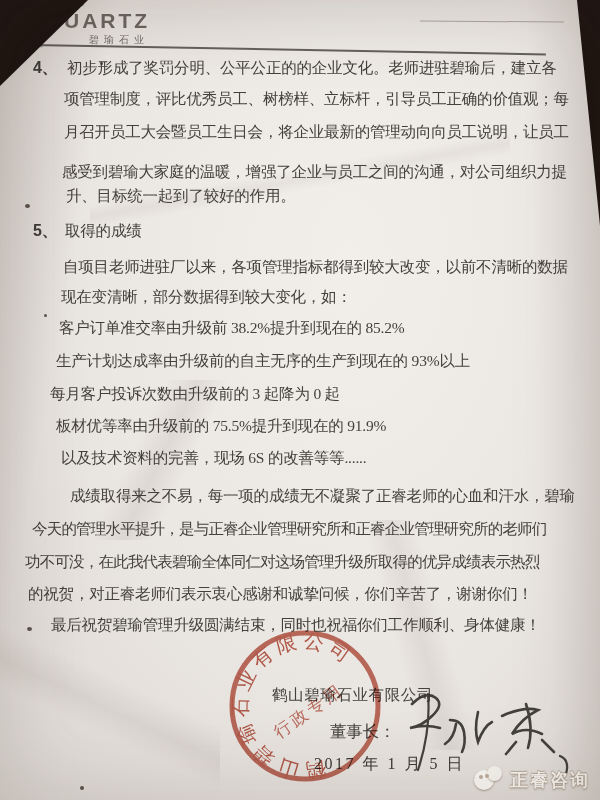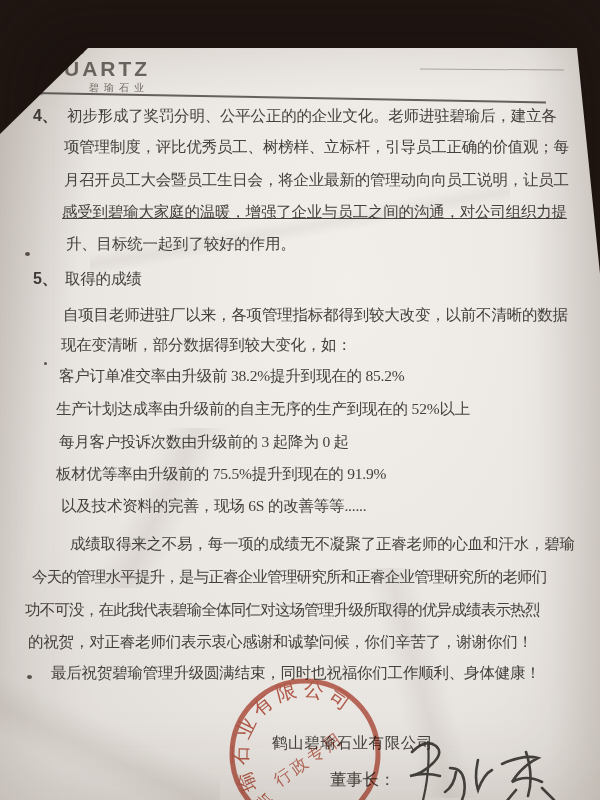--- a/index.html
+++ b/index.html
@@ -6,21 +6,20 @@
   .stage{position:relative;width:600px;height:800px;background:#1c1310;overflow:hidden;
          font-family:"Liberation Serif",serif;}
   
   .paper{position:absolute;inset:0;
     clip-path:polygon(88px 0,577px 0,600px 226px,600px 800px,0 800px,0 86px);
     background:
       linear-gradient(100deg, rgba(168,158,150,.40) 0%, rgba(255,255,255,0) 16%),
       linear-gradient(268deg, rgba(170,160,152,.28) 0%, rgba(255,255,255,0) 12%),
       linear-gradient(175deg, rgba(200,192,184,.25) 0%, rgba(255,255,255,0) 10%),
       radial-gradient(ellipse at 58% 32%, #f2efeb 0%, #eae6e2 55%, #dcd7d2 100%);
-    margin-top: 48px;
   }
   .crease{position:absolute;pointer-events:none;}
   .crease.c1{left:40px;top:380px;width:240px;height:160px;
     background:linear-gradient(115deg,transparent 40%,rgba(150,140,130,.16) 50%,transparent 60%);}
   .crease.c2{left:280px;top:520px;width:280px;height:230px;
     background:linear-gradient(75deg,transparent 42%,rgba(150,140,130,.14) 50%,transparent 58%);}
   .crease.c3{left:90px;top:120px;width:420px;height:120px;
     background:linear-gradient(170deg,transparent 44%,rgba(160,150,140,.12) 50%,transparent 56%);}
   .crease.c4{left:0px;top:620px;width:220px;height:180px;
     background:linear-gradient(25deg,transparent 40%,rgba(150,140,130,.15) 50%,transparent 62%);}
@@ -72,32 +71,32 @@
     <div class="brand-swoosh"></div>
     <div class="brand-text">UARTZ</div>
     <div class="brand-sub">碧瑜石业</div>
     <div class="rule-faint"></div>
     <div class="rule-main"></div>
 
     <div class="ln num" style="left:33px;top:58px;">4、</div>
     <div class="ln" style="left:67px;top:58px;">初步形成了奖罚分明、公平公正的的企业文化。老师进驻碧瑜后，建立各</div>
     <div class="ln" style="left:64px;top:89px;">项管理制度，评比优秀员工、树榜样、立标杆，引导员工正确的价值观；每</div>
     <div class="ln" style="left:64px;top:122px;">月召开员工大会暨员工生日会，将企业最新的管理动向向员工说明，让员工</div>
-    <div class="ln" style="left:62px;top:154px;text-decoration:underline;">感受到碧瑜大家庭的温暖，增强了企业与员工之间的沟通，对公司组织力提</div>
+    <div class="ln" style="left:62px;top:162px;">感受到碧瑜大家庭的温暖，增强了企业与员工之间的沟通，对公司组织力提</div>
     <div class="ln" style="left:66px;top:186px;">升、目标统一起到了较好的作用。</div>
 
     <div class="ln num" style="left:33px;top:221px;">5、</div>
     <div class="ln" style="left:65px;top:221px;">取得的成绩</div>
 
     <div class="ln" style="left:63px;top:257px;">自项目老师进驻厂以来，各项管理指标都得到较大改变，以前不清晰的数据</div>
     <div class="ln" style="left:61px;top:287px;">现在变清晰，部分数据得到较大变化，如：</div>
 
     <div class="ln" style="left:59px;top:318px;">客户订单准交率由升级前 38.2%提升到现在的 85.2%</div>
-    <div class="ln" style="left:56px;top:351px;">生产计划达成率由升级前的自主无序的生产到现在的 52%以上</div>
-    <div class="ln" style="left:59px;top:384px;">每月客户投诉次数由升级前的 3 起降为 0 起</div>
+    <div class="ln" style="left:56px;top:351px;">生产计划达成率由升级前的自主无序的生产到现在的 93%以上</div>
+    <div class="ln" style="left:50px;top:384px;">每月客户投诉次数由升级前的 3 起降为 0 起</div>
     <div class="ln" style="left:56px;top:416px;">板材优等率由升级前的 75.5%提升到现在的 91.9%</div>
     <div class="ln" style="left:61px;top:448px;">以及技术资料的完善，现场 6S 的改善等等......</div>
 
     <div class="ln" style="left:70px;top:486px;">成绩取得来之不易，每一项的成绩无不凝聚了正睿老师的心血和汗水，碧瑜</div>
     <div class="ln tight" style="left:32px;top:519px;">今天的管理水平提升，是与正睿企业管理研究所和正睿企业管理研究所的老师们</div>
     <div class="ln tight" style="left:25px;top:552px;">功不可没，在此我代表碧瑜全体同仁对这场管理升级所取得的优异成绩表示热烈</div>
     <div class="ln" style="left:28px;top:584px;">的祝贺，对正睿老师们表示衷心感谢和诚挚问候，你们辛苦了，谢谢你们！</div>
     <div class="ln" style="left:51px;top:615px;">最后祝贺碧瑜管理升级圆满结束，同时也祝福你们工作顺利、身体健康！</div>
 
     <div class="ln company" style="left:272px;top:685px;">鹤山碧瑜石业有限公司</div>

